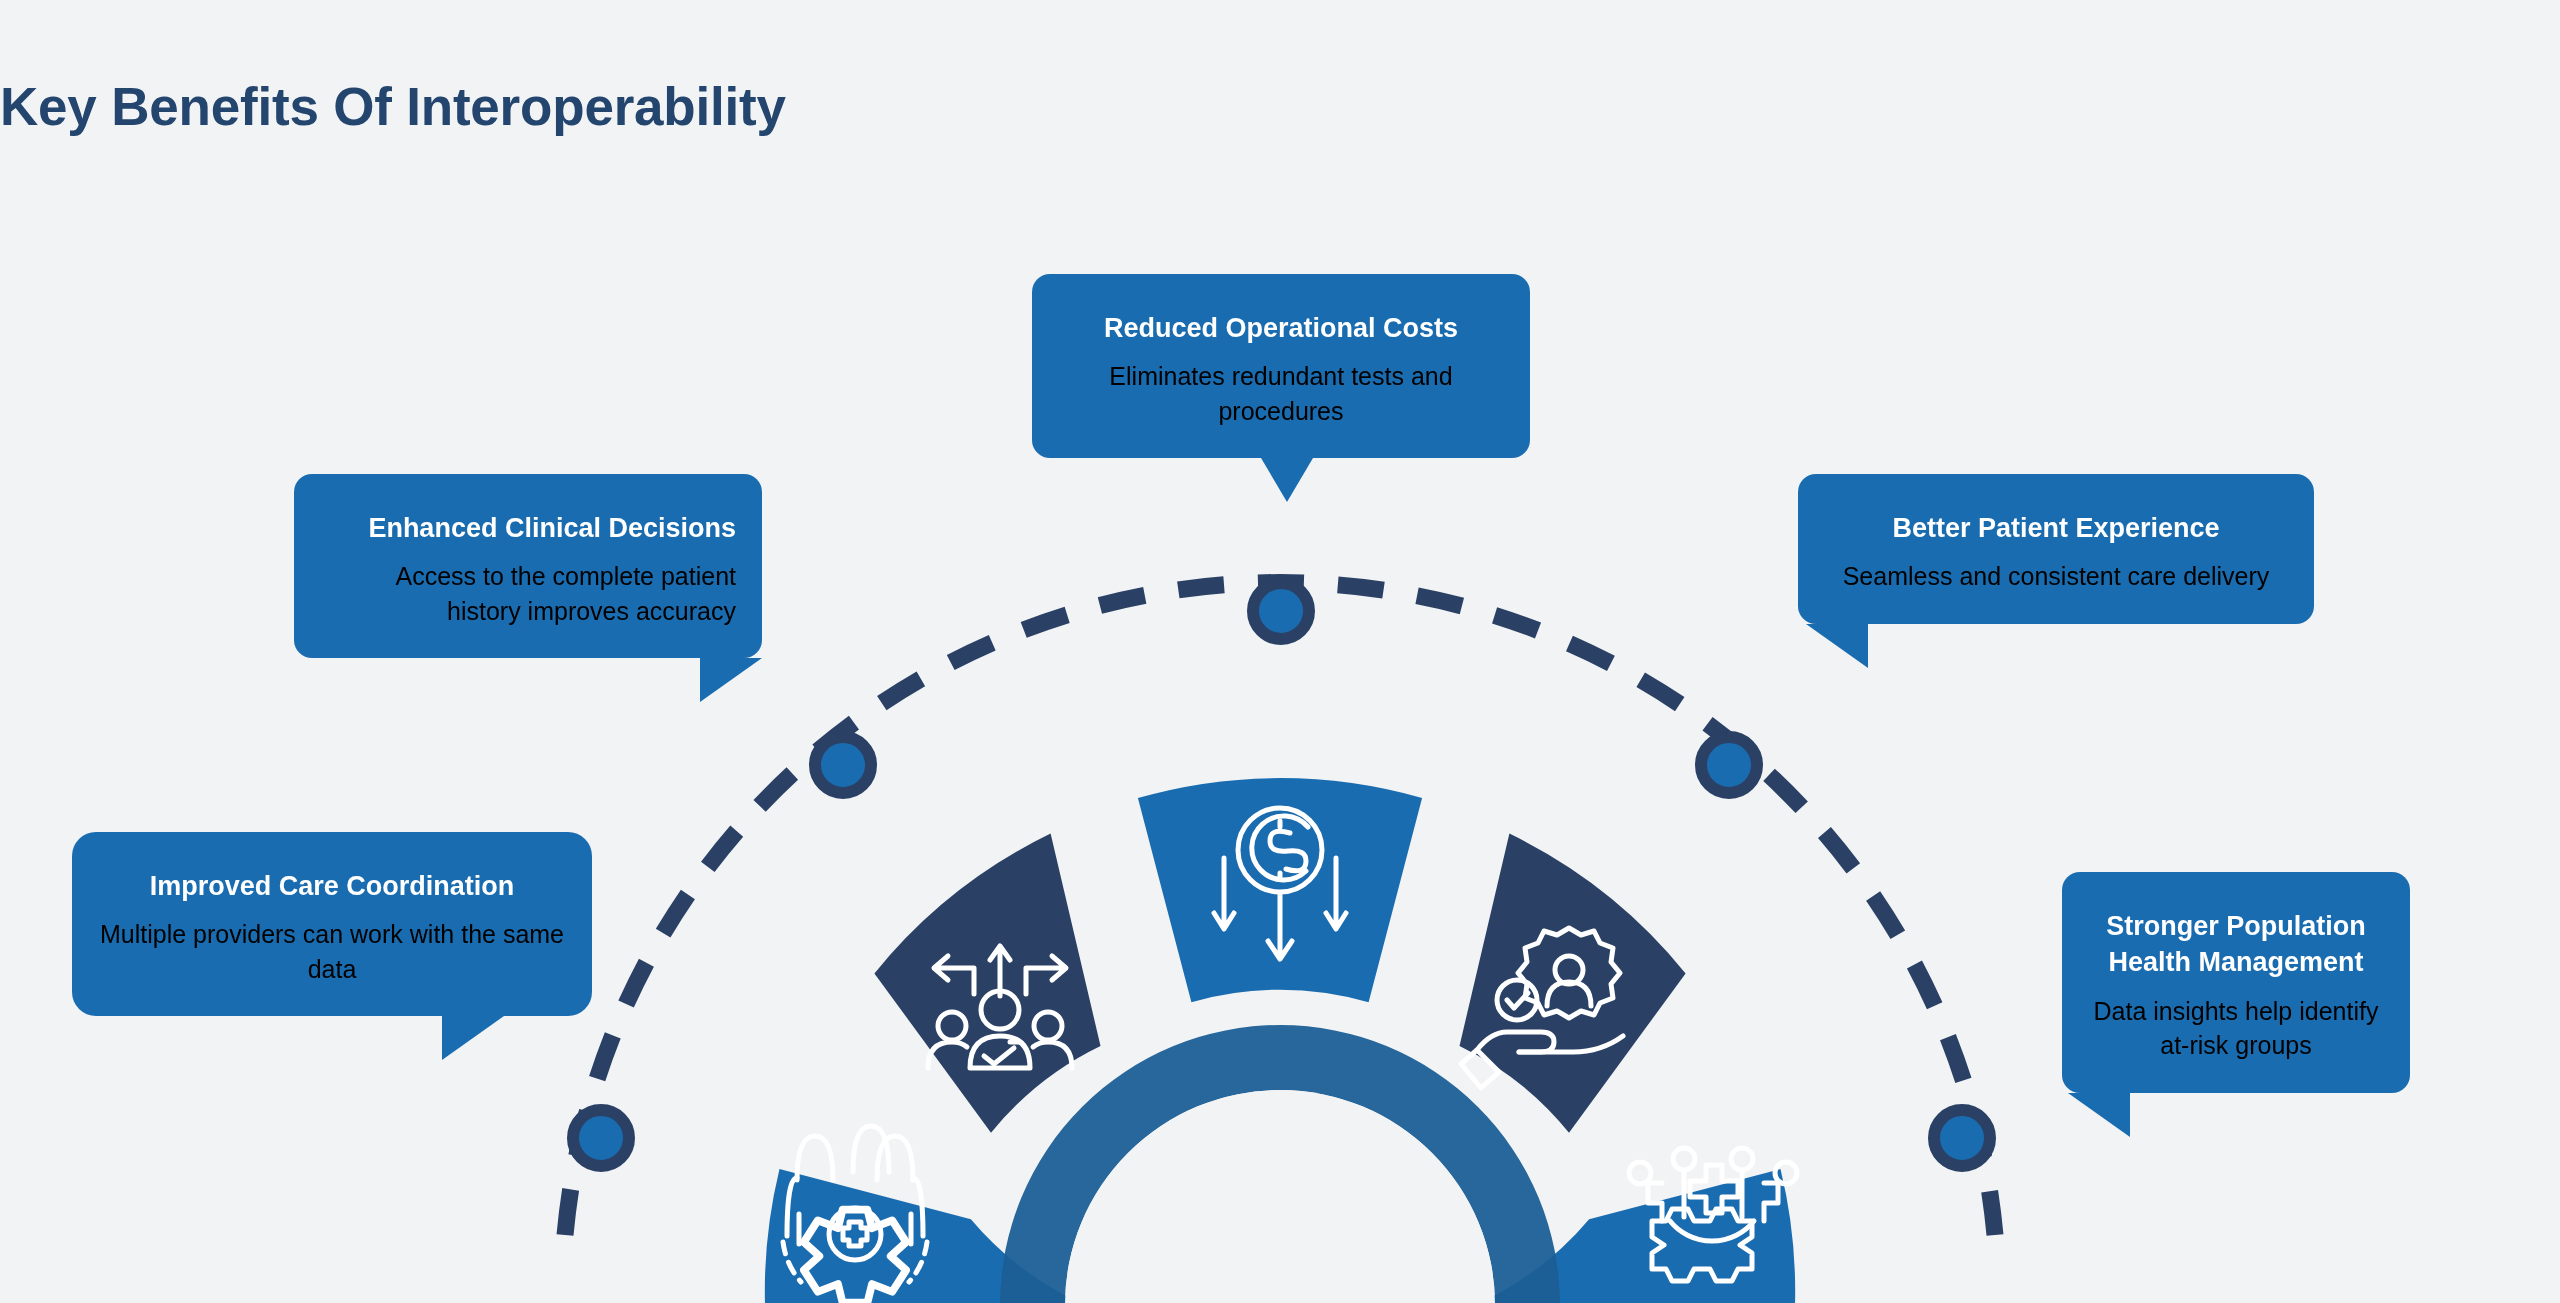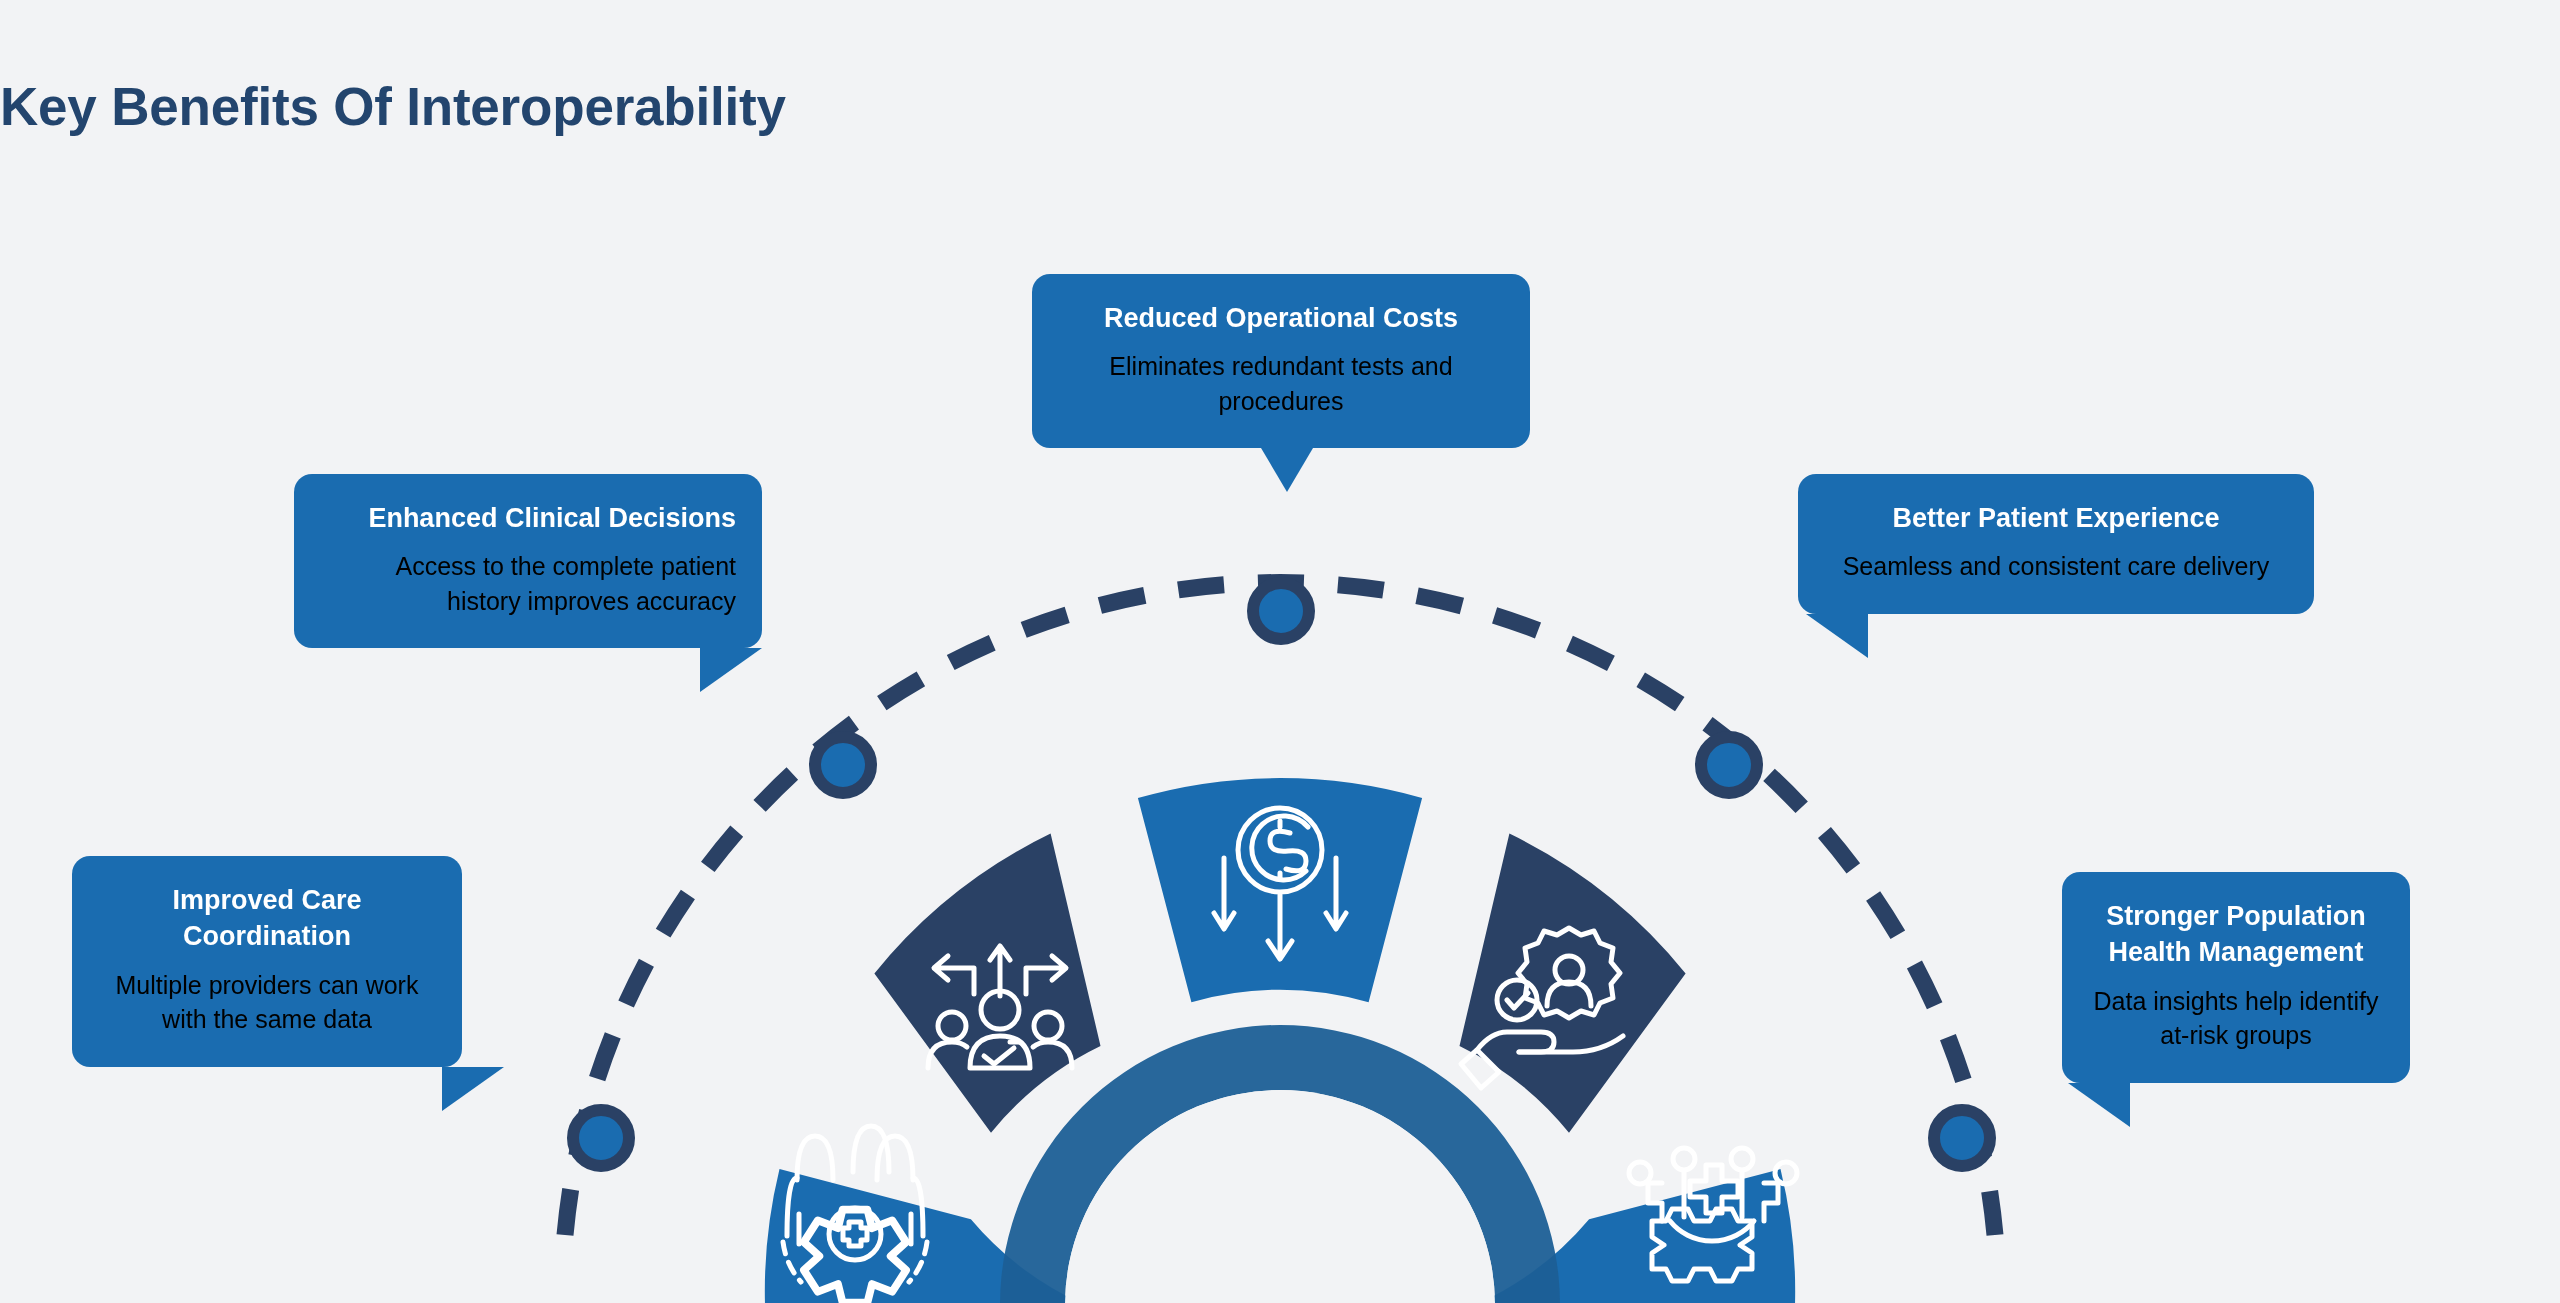--- a/index.html
+++ b/index.html
@@ -45,21 +45,21 @@
     pointer-events: none;
   }
 
   
   .callout {
     position: absolute;
     background: #1a6cb0;
     border-radius: 18px;
     color: #ffffff;
     box-sizing: border-box;
-    padding: 26px 26px 30px 26px;
+    padding: 36px 26px 30px 26px;
     text-align: center;
   }
   .callout .c-title {
     font-size: 27px;
     font-weight: bold;
     line-height: 1.35;
     margin-bottom: 13px;
     color: #ffffff;
   }
   .callout .c-desc {
@@ -91,21 +91,21 @@
   .tail-bl {
     border-top: 0 solid transparent;
     border-right: 62px solid #1a6cb0;
     border-bottom: 44px solid transparent;
   }
 
   
   #box-costs      { left: 1032px; top: 274px;  width: 498px; }
   #box-clinical   { left: 294px;  top: 474px;  width: 468px; text-align: right; }
   #box-experience { left: 1798px; top: 474px;  width: 516px; }
-  #box-care       { left: 72px;   top: 856px;  width: 390px; }
+  #box-care       { left: 72px;   top: 832px;  width: 520px; border-radius: 24px; }
   #box-population { left: 2062px; top: 872px;  width: 348px; }
 </style>
 </head>
 <body>
 
 <div id="stage">
 
   <div class="page-title">Key Benefits Of Interoperability</div>
 
   <svg id="wheel" viewBox="0 0 2560 1303">

